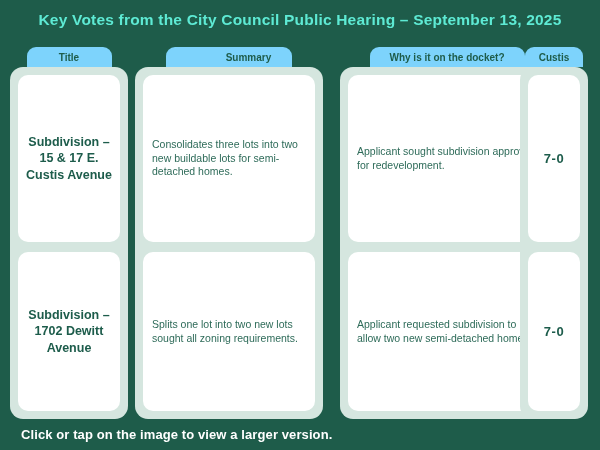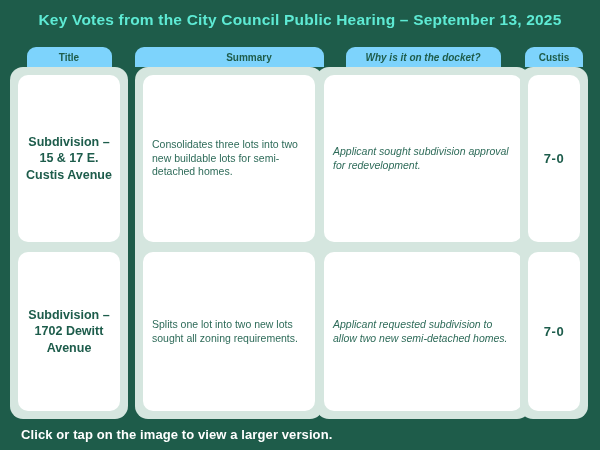--- a/index.html
+++ b/index.html
@@ -16,36 +16,36 @@
     text-align: center;
     color: #5eead4;
     font-size: 15.5px;
     font-weight: bold;
     letter-spacing: 0.2px;
   }
   .columns { position: absolute; top: 47px; left: 0; width: 600px; height: 372px; }
   .col { position: absolute; top: 0; }
   .col-title   { left: 10px;  width: 118px; }
   .col-summary { left: 135px; width: 188px; }
-  .col-docket  { left: 316px; width: 214px; font-style: italic; }
+  .col-docket  { left: 340px; width: 214px; }
   .col-outcome { left: 520px; width: 68px;  }
   .tab {
     height: 20px;
     margin: 0 auto;
     background: #7dd3fc;
     border-radius: 9px 9px 0 0;
     display: flex;
     align-items: center;
     justify-content: center;
     color: #1E5C4A;
     font-size: 10px;
     font-weight: bold;
   }
   .col-title   .tab { width: 85px; }
-  .col-summary .tab { width: 189px; padding-left: 39px; }
+  .col-summary .tab { width: 126px; padding-left: 39px; }
   .col-docket  .tab { width: 155px; }
   .col-outcome .tab { width: 58px; }
   .mint {
     height: 352px;
     background: #D5E6DF;
     border-radius: 13px;
     padding: 8px;
     display: flex;
     flex-direction: column;
     position: relative;

